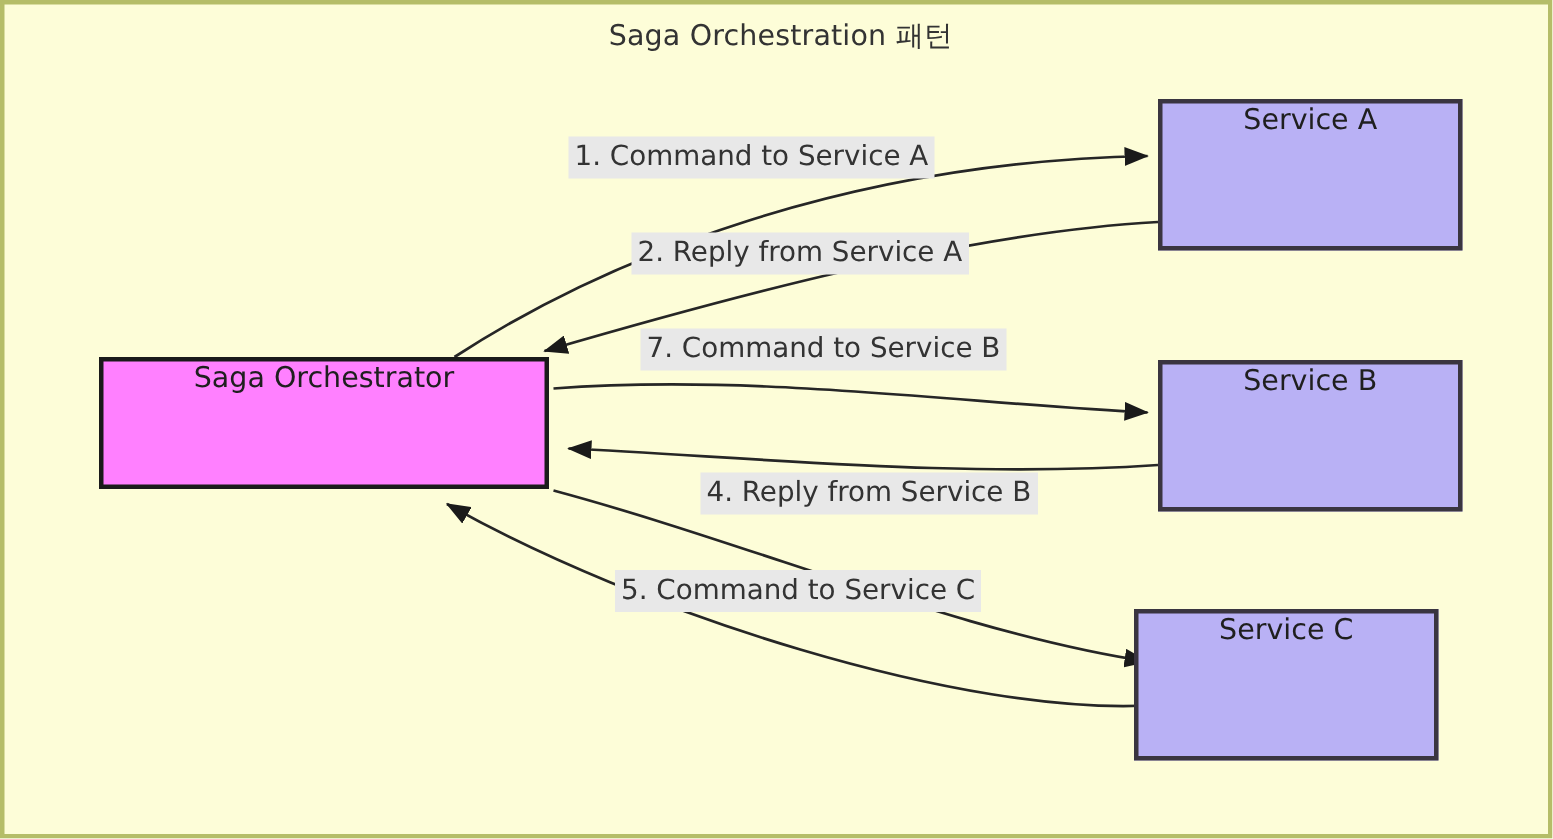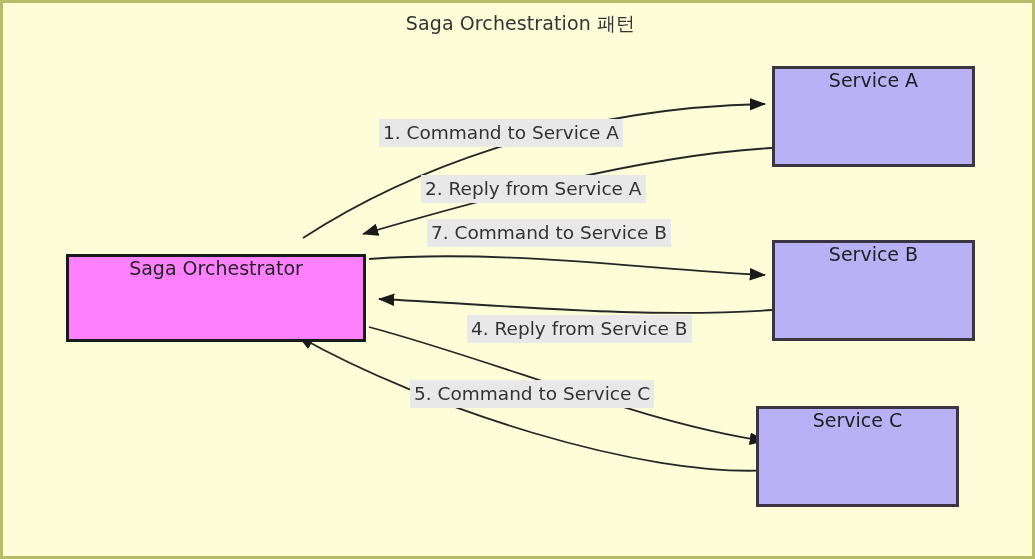--- a/index.html
+++ b/index.html
@@ -44,43 +44,42 @@
     font-size: 19px;
     color: #1f1f1f;
   }
   .node-orchestrator {
     left: 63px;
     top: 235px;
     width: 300px;
     height: 88px;
     background: #ff80ff;
     border: 3px solid #1a1a1a;
-    margin-top: 16px;
   }
   .node-service {
     width: 203px;
     height: 101px;
     background: #b9b1f5;
     border: 3px solid #3a3540;
   }
   .node-service-a { left: 769px; top: 63px; }
   .node-service-b { left: 769px; top: 237px; }
   .node-service-c { left: 753px; top: 403px; }
   .edge-label {
     position: absolute;
     background: #e8e8e8;
     color: #333333;
     font-size: 18.5px;
     line-height: 26px;
     padding: 1px 4px;
     white-space: nowrap;
     box-sizing: border-box;
   }
-  .lbl-1 { left: 376px; top: 88px; margin-top: 28px; }
-  .lbl-2 { left: 418px; top: 152px; margin-top: 20px; }
+  .lbl-1 { left: 376px; top: 88px; }
+  .lbl-2 { left: 418px; top: 152px; }
   .lbl-3 { left: 424px; top: 216px; }
   .lbl-4 { left: 430px; top: 312px; margin-left: 34px; }
   .lbl-5 { left: 407px; top: 377px; }
   .lbl-6 { left: 380px; top: 434px; }
 </style>
 </head>
 <body>
 
 <div id="diagram-root">
 

